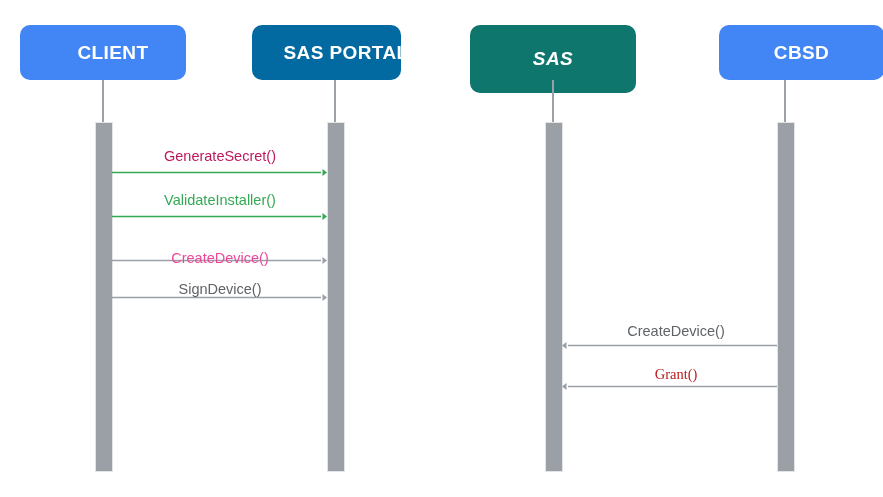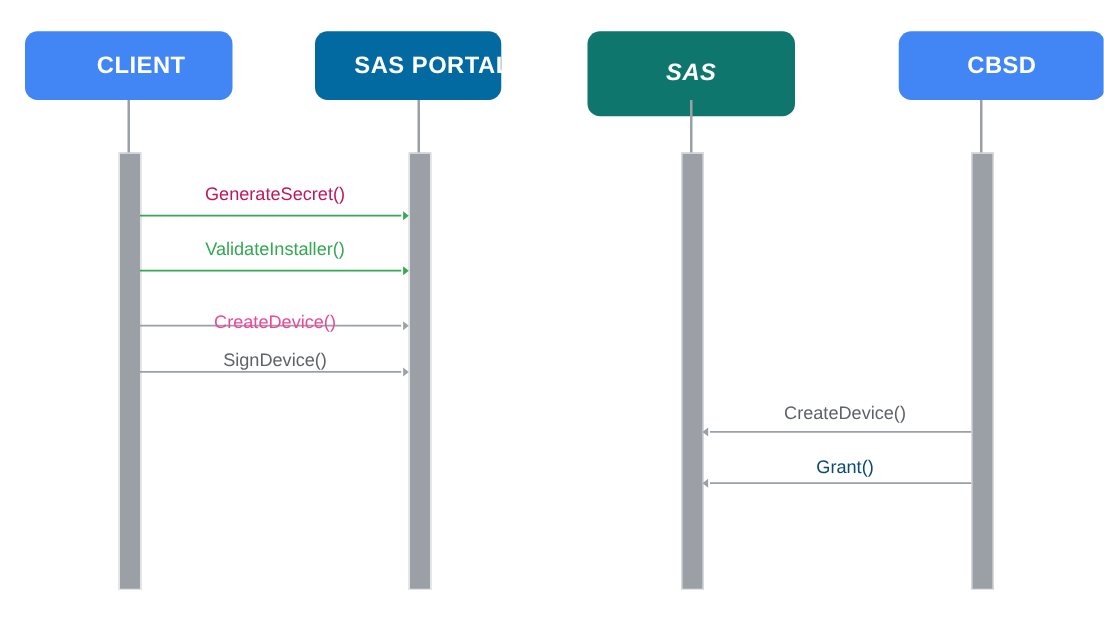--- a/index.html
+++ b/index.html
@@ -107,15 +107,15 @@
         <line x1="777" y1="386.5" x2="568" y2="386.5" stroke="#9aa0a6" stroke-width="1.4"></line>
         <polygon points="562,386.5 566.5,382.9 566.5,390.1" fill="#9aa0a6"></polygon>
       </g>
   </svg>
 
   <span class="msg-label green" style="left: 220px; top: 148px; color: #be185d;">GenerateSecret()</span>
   <span class="msg-label green" style="left: 220px; top: 192px; color: rgb(52, 168, 83);">ValidateInstaller()</span>
   <span class="msg-label gray" style="left: 220px; top: 250px; color: #ec4899;">CreateDevice()</span>
   <span class="msg-label gray" style="left: 220px; top: 281px; color: rgb(95, 99, 104);">SignDevice()</span>
   <span class="msg-label gray" style="left: 676px; top: 323px; color: rgb(95, 99, 104);">CreateDevice()</span>
-  <span class="msg-label gray" style="left: 676px; top: 366px; color: #0c4a6e;">Grant()</span>
+  <span class="msg-label gray" style="left: 676px; top: 366px; color: #b91c1c; font-family: Liberation Serif, serif;">Grant()</span>
 
 </div>
 
 </body></html>

